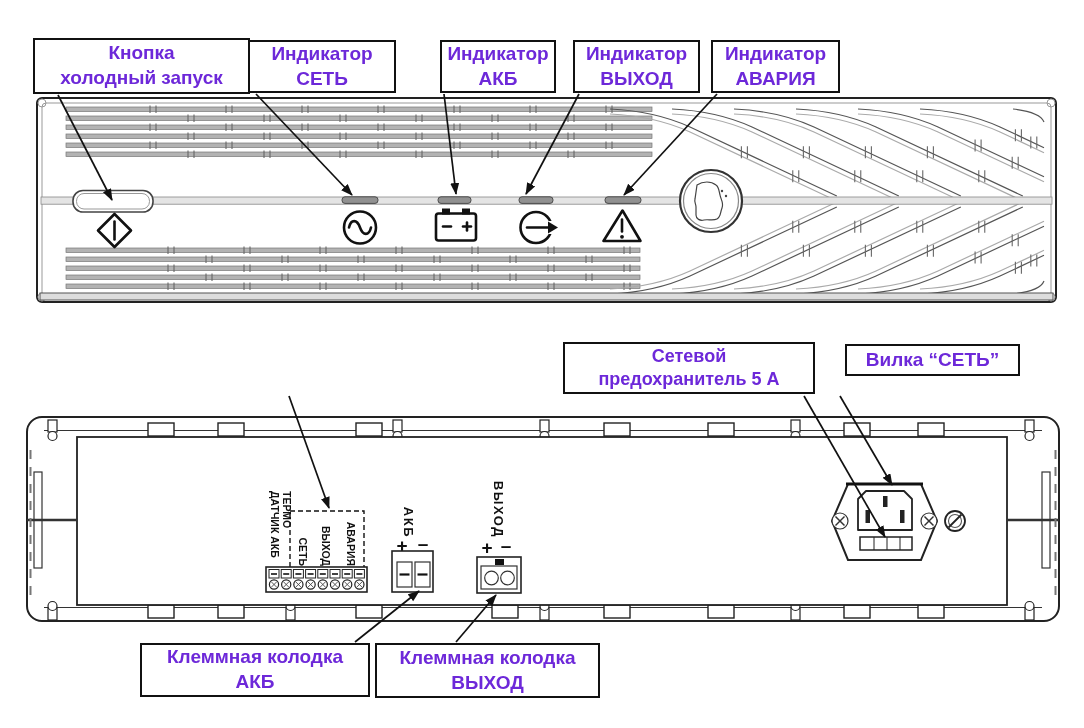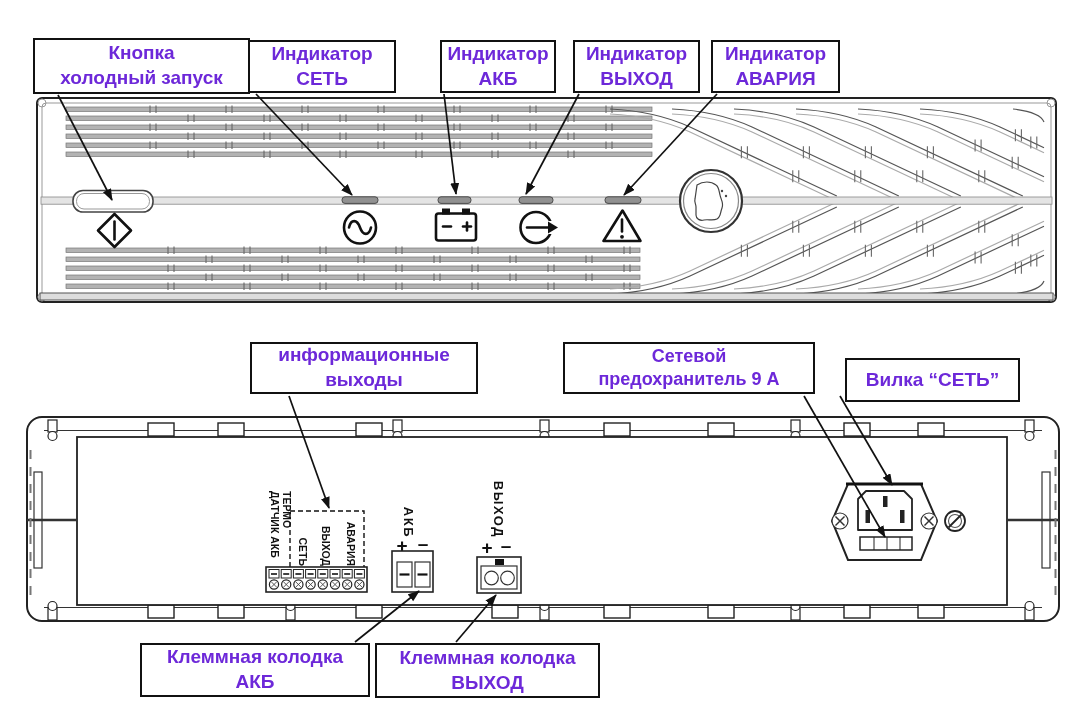--- a/index.html
+++ b/index.html
@@ -529,23 +529,21 @@
 <div class="callout" style="left:33px;top:38px;width:217px;height:56px;">Кнопка
 холодный запуск</div>
 <div class="callout" style="left:248px;top:40px;width:148px;height:53px;">Индикатор
 СЕТЬ</div>
 <div class="callout" style="left:440px;top:40px;width:116px;height:53px;">Индикатор
 АКБ</div>
 <div class="callout" style="left:573px;top:40px;width:127px;height:53px;">Индикатор
 ВЫХОД</div>
 <div class="callout" style="left:711px;top:40px;width:129px;height:53px;">Индикатор
 АВАРИЯ</div>
-<div class="callout" style="left:250px;top:342px;width:228px;height:52px;">информационные
-выходы</div>
 <div class="callout small" style="left:563px;top:342px;width:252px;height:52px;">Сетевой
-предохранитель 9 А</div>
-<div class="callout" style="left:845px;top:358px;width:175px;height:44px;">Вилка “СЕТЬ”</div>
+предохранитель 5 А</div>
+<div class="callout" style="left:845px;top:344px;width:175px;height:32px;">Вилка “СЕТЬ”</div>
 <div class="callout" style="left:140px;top:643px;width:230px;height:54px;">Клеммная колодка
 АКБ</div>
 <div class="callout" style="left:375px;top:643px;width:225px;height:55px;">Клеммная колодка
 ВЫХОД</div>
 
 </div>
 
 </body></html>

